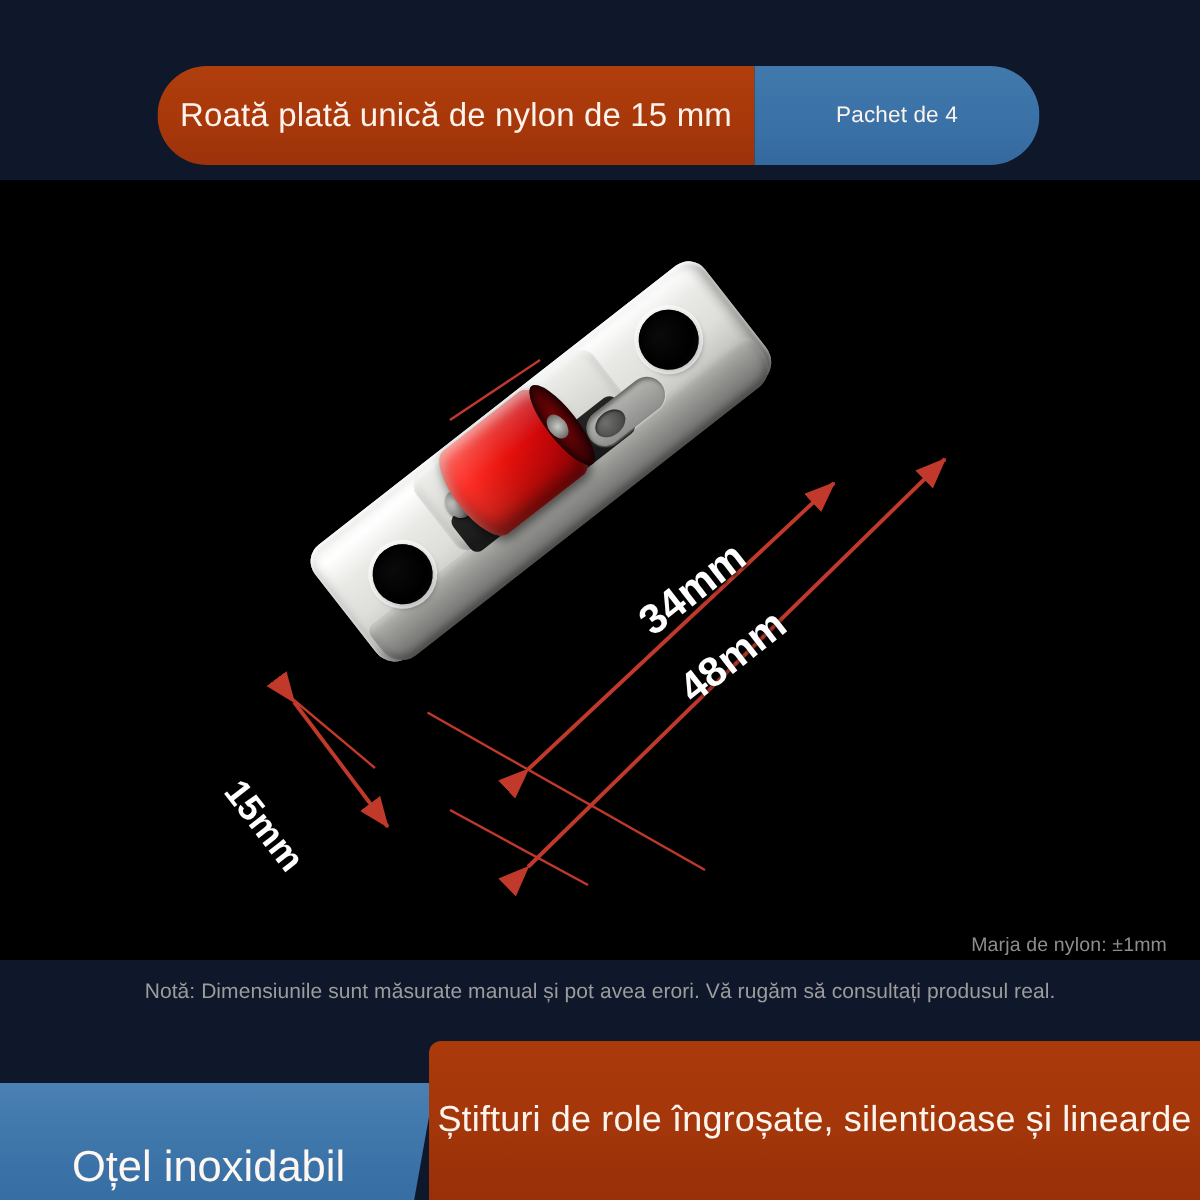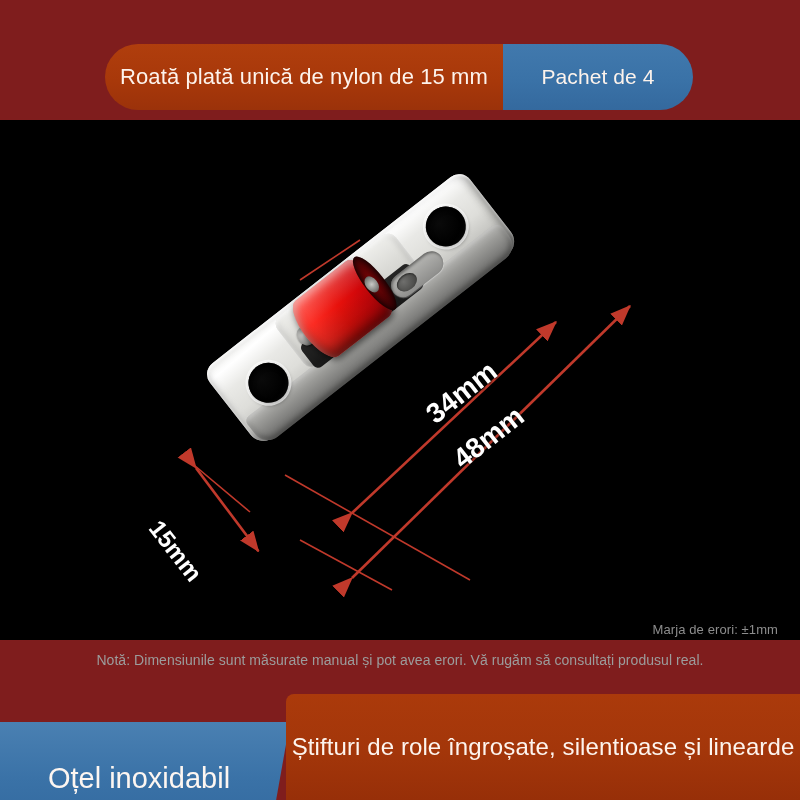--- a/index.html
+++ b/index.html
@@ -2,21 +2,21 @@
 <html><head>
 <meta charset="utf-8">
 <title>Product Spec Image</title>
 <style>
   html,body{margin:0;padding:0;background:#000;}
   body{
     width:800px;height:800px;overflow:hidden;position:relative;
     font-family:"Liberation Sans","DejaVu Sans",sans-serif;
     background:#000;color:#fff;
   }
-  .stage{position:absolute;inset:0;background:#7f1d1d;overflow:hidden;padding-left:39px;}
+  .stage{position:absolute;inset:0;background:#0f172a;overflow:hidden;padding-left:39px;}
 
   
   .top-banner{
     position:absolute;left:105px;top:44px;width:588px;height:66px;
     border-radius:33px;overflow:hidden;display:flex;
     box-shadow:0 0 0 0 rgba(0,0,0,0);
   }
   .top-seg{
     display:flex;align-items:center;justify-content:center;
     text-align:center;line-height:1.12;
@@ -24,21 +24,21 @@
     letter-spacing:.1px;
     padding:0 6px;box-sizing:border-box;
   }
   .top-seg.left{
     width:398px;
     background:linear-gradient(180deg,#b03e0d 0%,#a8380a 55%,#9b320a 100%);
   }
   .top-seg.right{
     width:190px;
     background:linear-gradient(180deg,#4179ad 0%,#3a72a7 55%,#34699e 100%);
-    font-size:21px;
+    font-size:15px;
   }
 
   
   .photo{
     position:absolute;left:0;top:120px;width:800px;height:520px;
     background:#000;overflow:hidden;
   }
 
   
   .bracket-wrap{
@@ -237,21 +237,21 @@
 
         <line x1="196" y1="348" x2="300" y2="350" stroke-width="2.6" transform="rotate(52 196 348)" marker-start="url(#ah)" marker-end="url(#ah)"></line>
       </g>
     </svg>
 
     <div class="dim-label lbl-34">34mm</div>
     <div class="dim-label lbl-48">48mm</div>
     <div class="dim-label lbl-15">15mm</div>
   </div>
 
-  <div class="err-note">Marja de erori: ±1mm</div>
+  <div class="err-note">Marja de nylon: ±1mm</div>
   <div class="note-line">Notă: Dimensiunile sunt măsurate manual și pot avea erori. Vă rugăm să consultați produsul real.</div>
 
   <div class="bot-blue">
     <span>Oțel inoxidabil</span>
   </div>
   <div class="bot-orange">
     <span>Știfturi de role îngroșate, silentioase și linearde</span>
   </div>
 
 </div>

